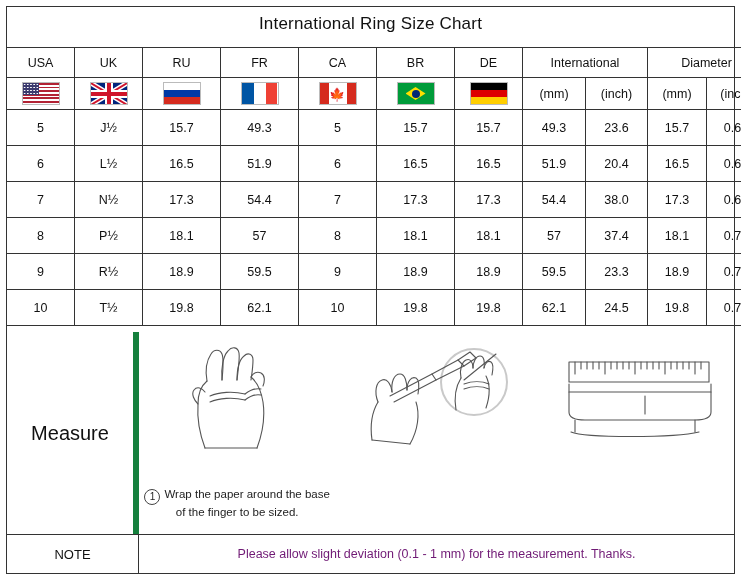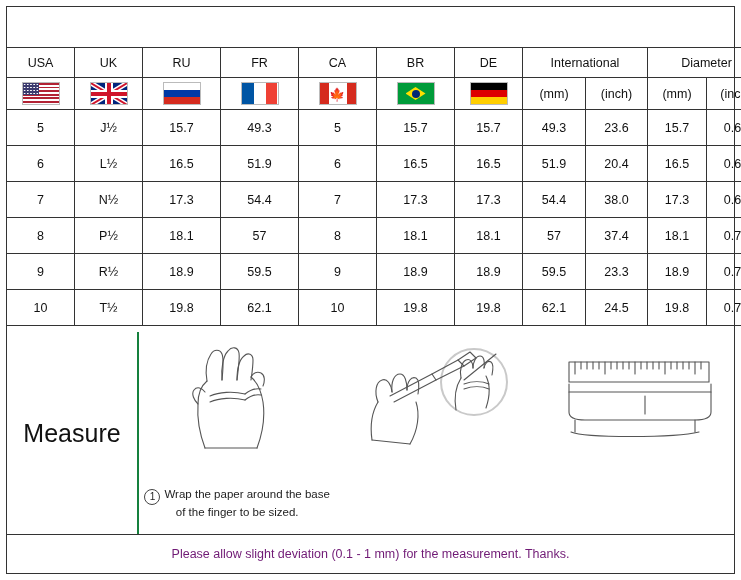--- a/index.html
+++ b/index.html
@@ -147,24 +147,24 @@
     height: 203px;
     border-left: 1px solid #333333;
     border-right: 1px solid #333333;
     border-bottom: 1px solid #333333;
     box-sizing: border-box;
   }
   .measure-label {
     position: absolute;
     left: 0; top: 0;
     width: 132px; height: 100%;
-    border-right: 2px solid #15803d;
+    border-right: 6px solid #15803d;
     box-sizing: border-box;
     display: flex; align-items: center; justify-content: center;
-    font-size: 25px;
+    font-size: 20px;
     color: #111111;
   }
   .steps {
     position: absolute;
     left: 132px; top: 0; right: 0; bottom: 0;
     display: flex;
   }
   .step {
     flex: 1 1 0;
     position: relative;
@@ -220,20 +220,21 @@
     font-size: 12.5px;
     color: #701a75;
   }
 </style>
 </head>
 <body>
 
 <div id="sheet">
   <div class="outer-frame"></div>
 
+  <div class="title">International Ring Size Chart</div>
 
   <table class="chart">
     <colgroup>
       <col style="width:68px">
         <col style="width:68px">
         <col style="width:78px">
       <col style="width:78px">
         <col style="width:78px">
         <col style="width:78px">
       <col style="width:68px">
@@ -451,15 +452,16 @@
               <path d="M100 56 L100 74"></path>
             </g>
           </svg>
         </div>
       </div>
 
     </div>
   </div>
 
   <div class="note-row">
+    <div class="note-label">NOTE</div>
     <div class="note-text">Please allow slight deviation (0.1 - 1 mm) for the measurement. Thanks.</div>
   </div>
 </div>
 
 </body></html>

